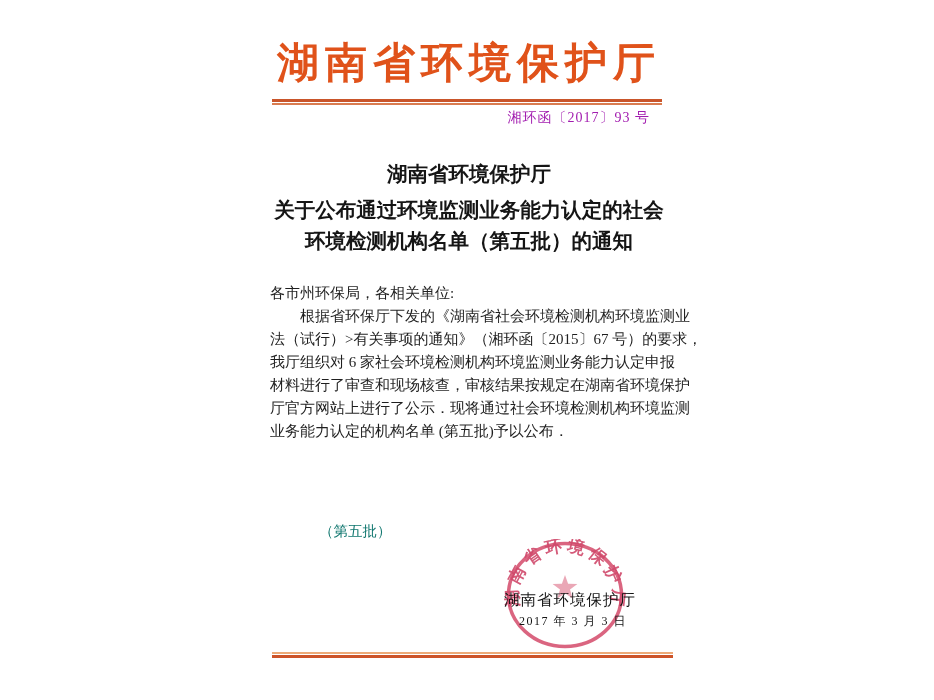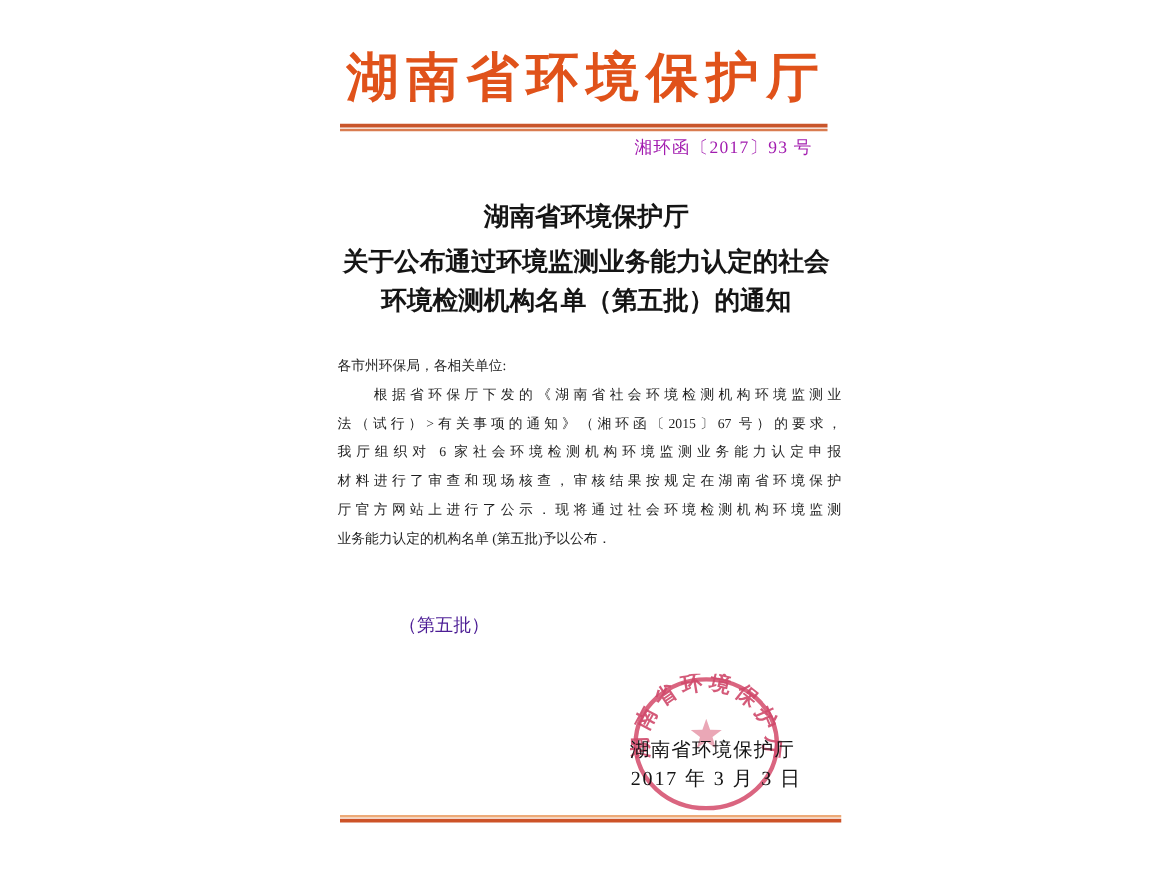--- a/index.html
+++ b/index.html
@@ -30,41 +30,41 @@
     position:absolute; left:234px; width:470px; text-align:center;
     font-size:20.5px; font-weight:bold; color:#151515; line-height:24px;
     white-space:nowrap;
   }
   .t1 { top:162px; }
   .t2 { top:198px; }
   .t3 { top:229px; }
   
   .body-block { position:absolute; left:270px; top:282px; width:403px; }
   .bline {
-    font-size:11px; line-height:23px; height:23px; color:#1f1f1f;
+    font-size:15px; line-height:23px; height:23px; color:#1f1f1f;
     white-space:nowrap;
   }
   .just { text-align:justify; text-align-last:justify; }
   .attach1 {
     position:absolute; left:297px; top:501px; font-size:14.5px;
     color:#1f1f1f; white-space:nowrap;
   }
   .attach2 {
-    position:absolute; left:319px; top:491px; font-size:14.5px;
-    color:#4c1d95; white-space:nowrap;
+    position:absolute; left:319px; top:522px; font-size:14.5px;
+    color:#0f766e; white-space:nowrap;
   }
   
   .seal { position:absolute; left:504px; top:539px; width:122px; height:112px; }
   .sig-agency {
     position:absolute; left:470px; top:590px; width:200px; text-align:center;
     font-size:15.5px; letter-spacing:1px; color:#141414; white-space:nowrap;
   }
   .sig-date {
     position:absolute; left:473px; top:613px; width:200px; text-align:center;
-    font-size:16px; letter-spacing:1.5px; color:#141414; white-space:nowrap;
+    font-size:12px; letter-spacing:1.5px; color:#141414; white-space:nowrap;
   }
   .rule-bottom { position:absolute; left:272px; top:652px; width:401px; }
   .rule-bottom .rA { height:1.5px; background:#edaa78; }
   .rule-bottom .rGap { height:1.5px; }
   .rule-bottom .rB { height:2.5px; background:#cd5328; }
 </style>
 </head>
 <body>
 
 <div class="canvas">

